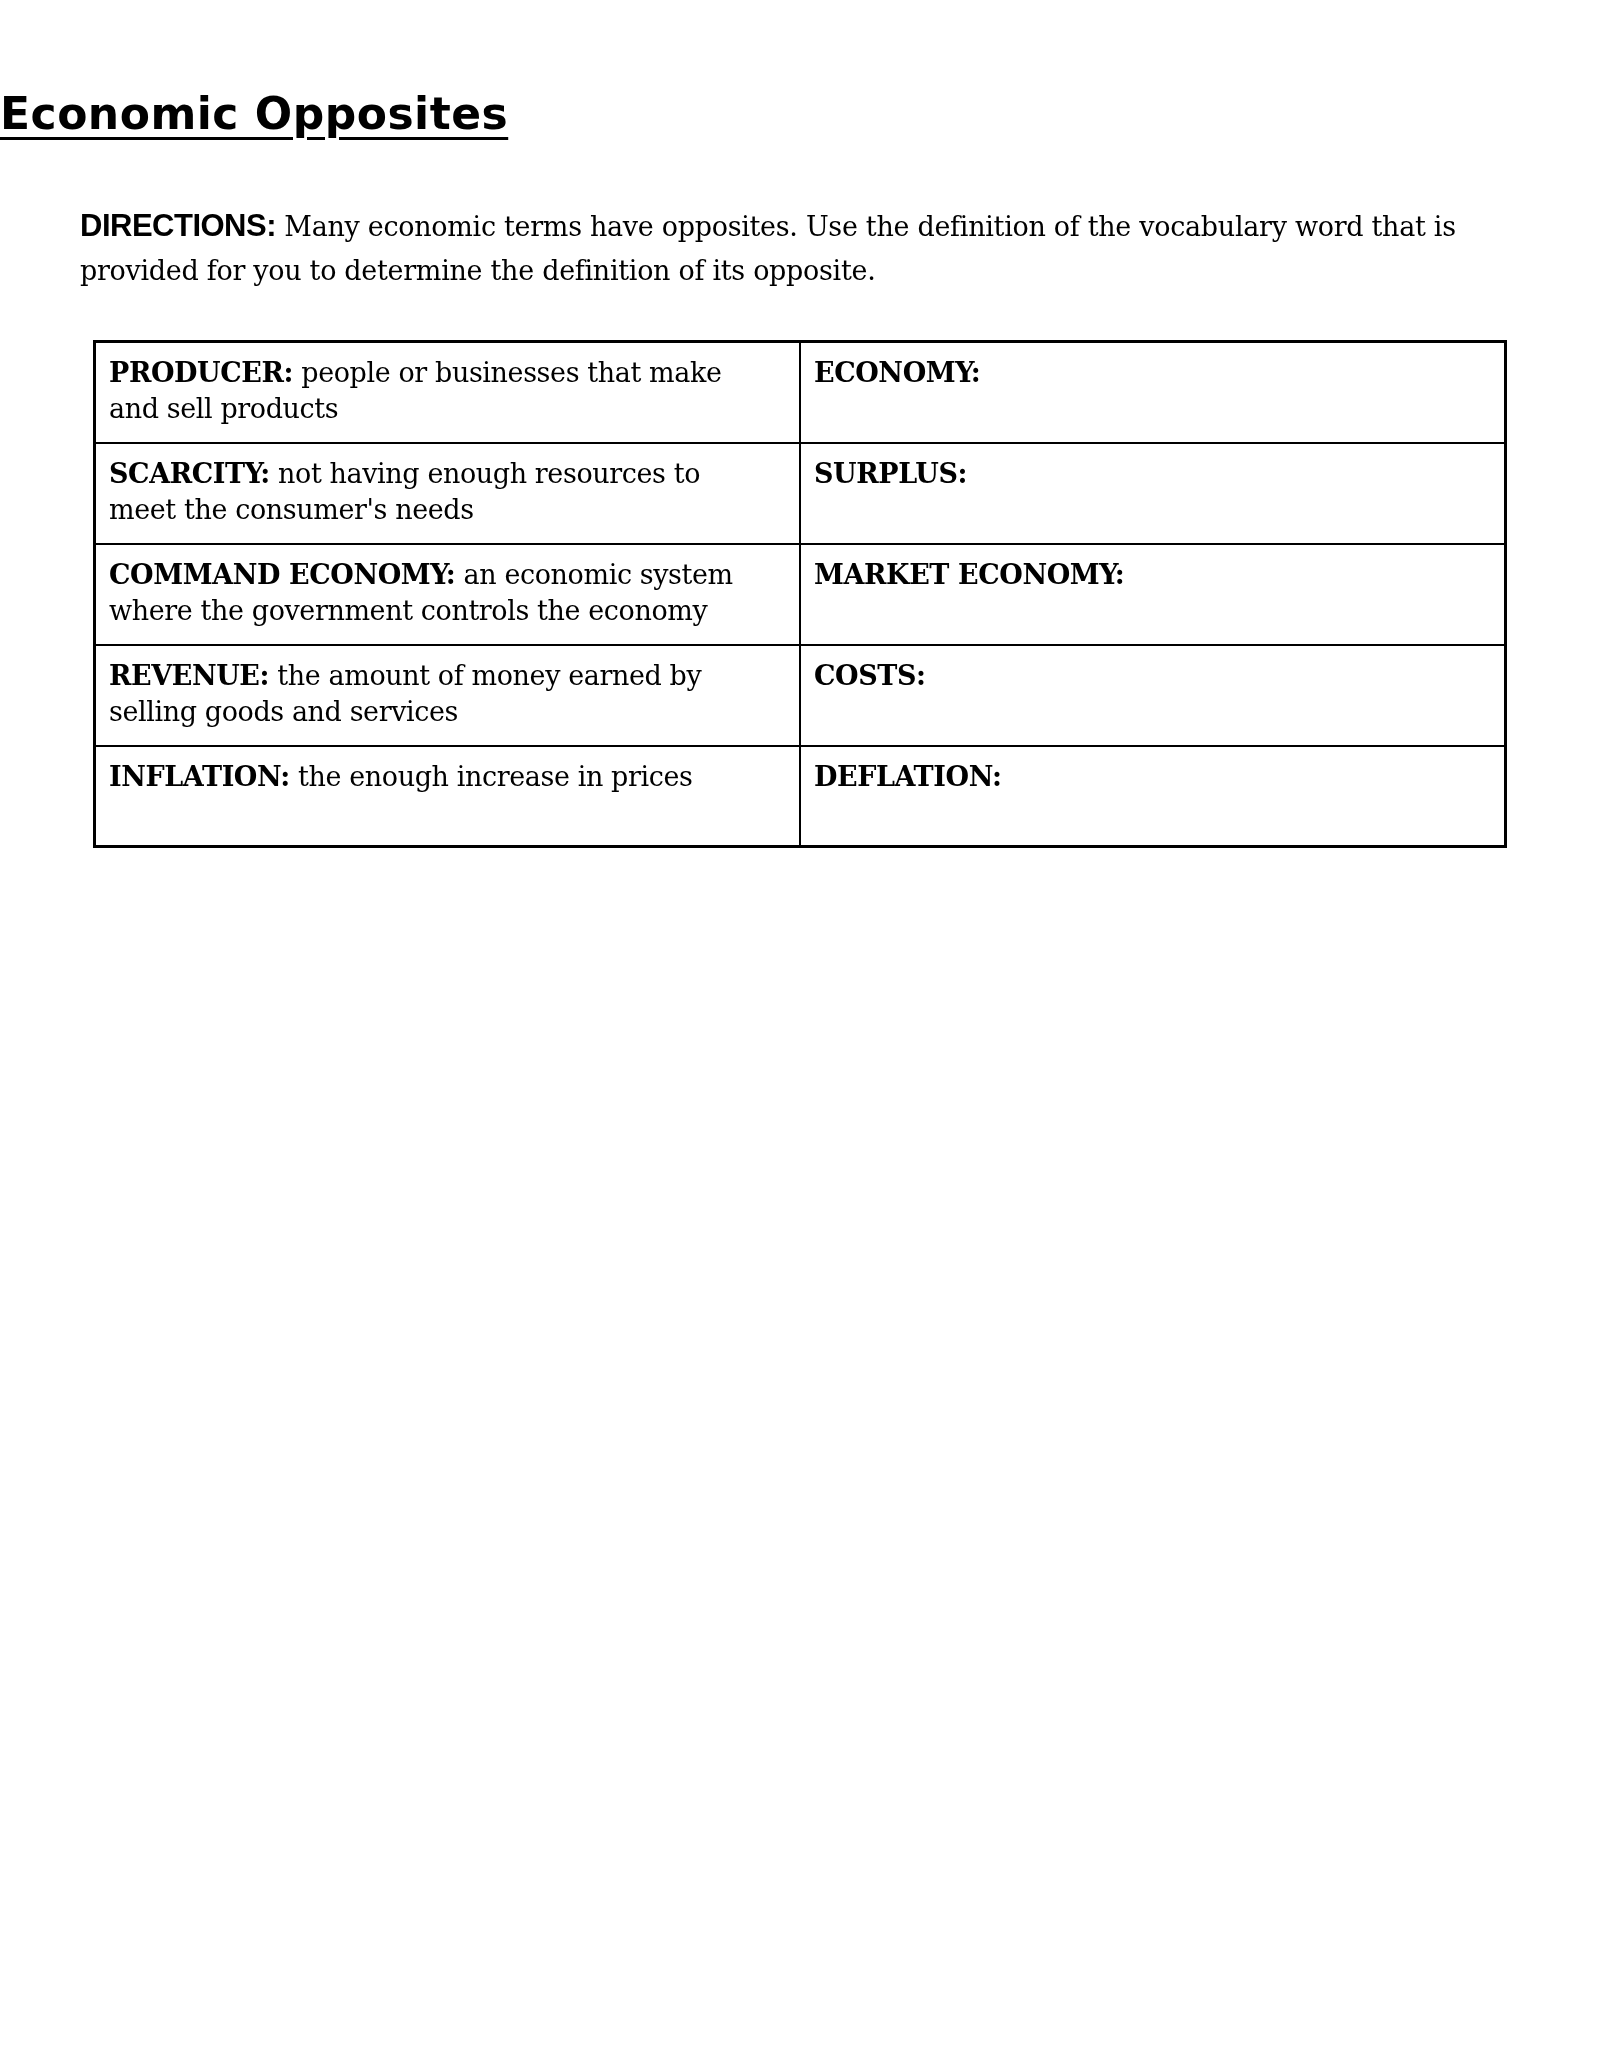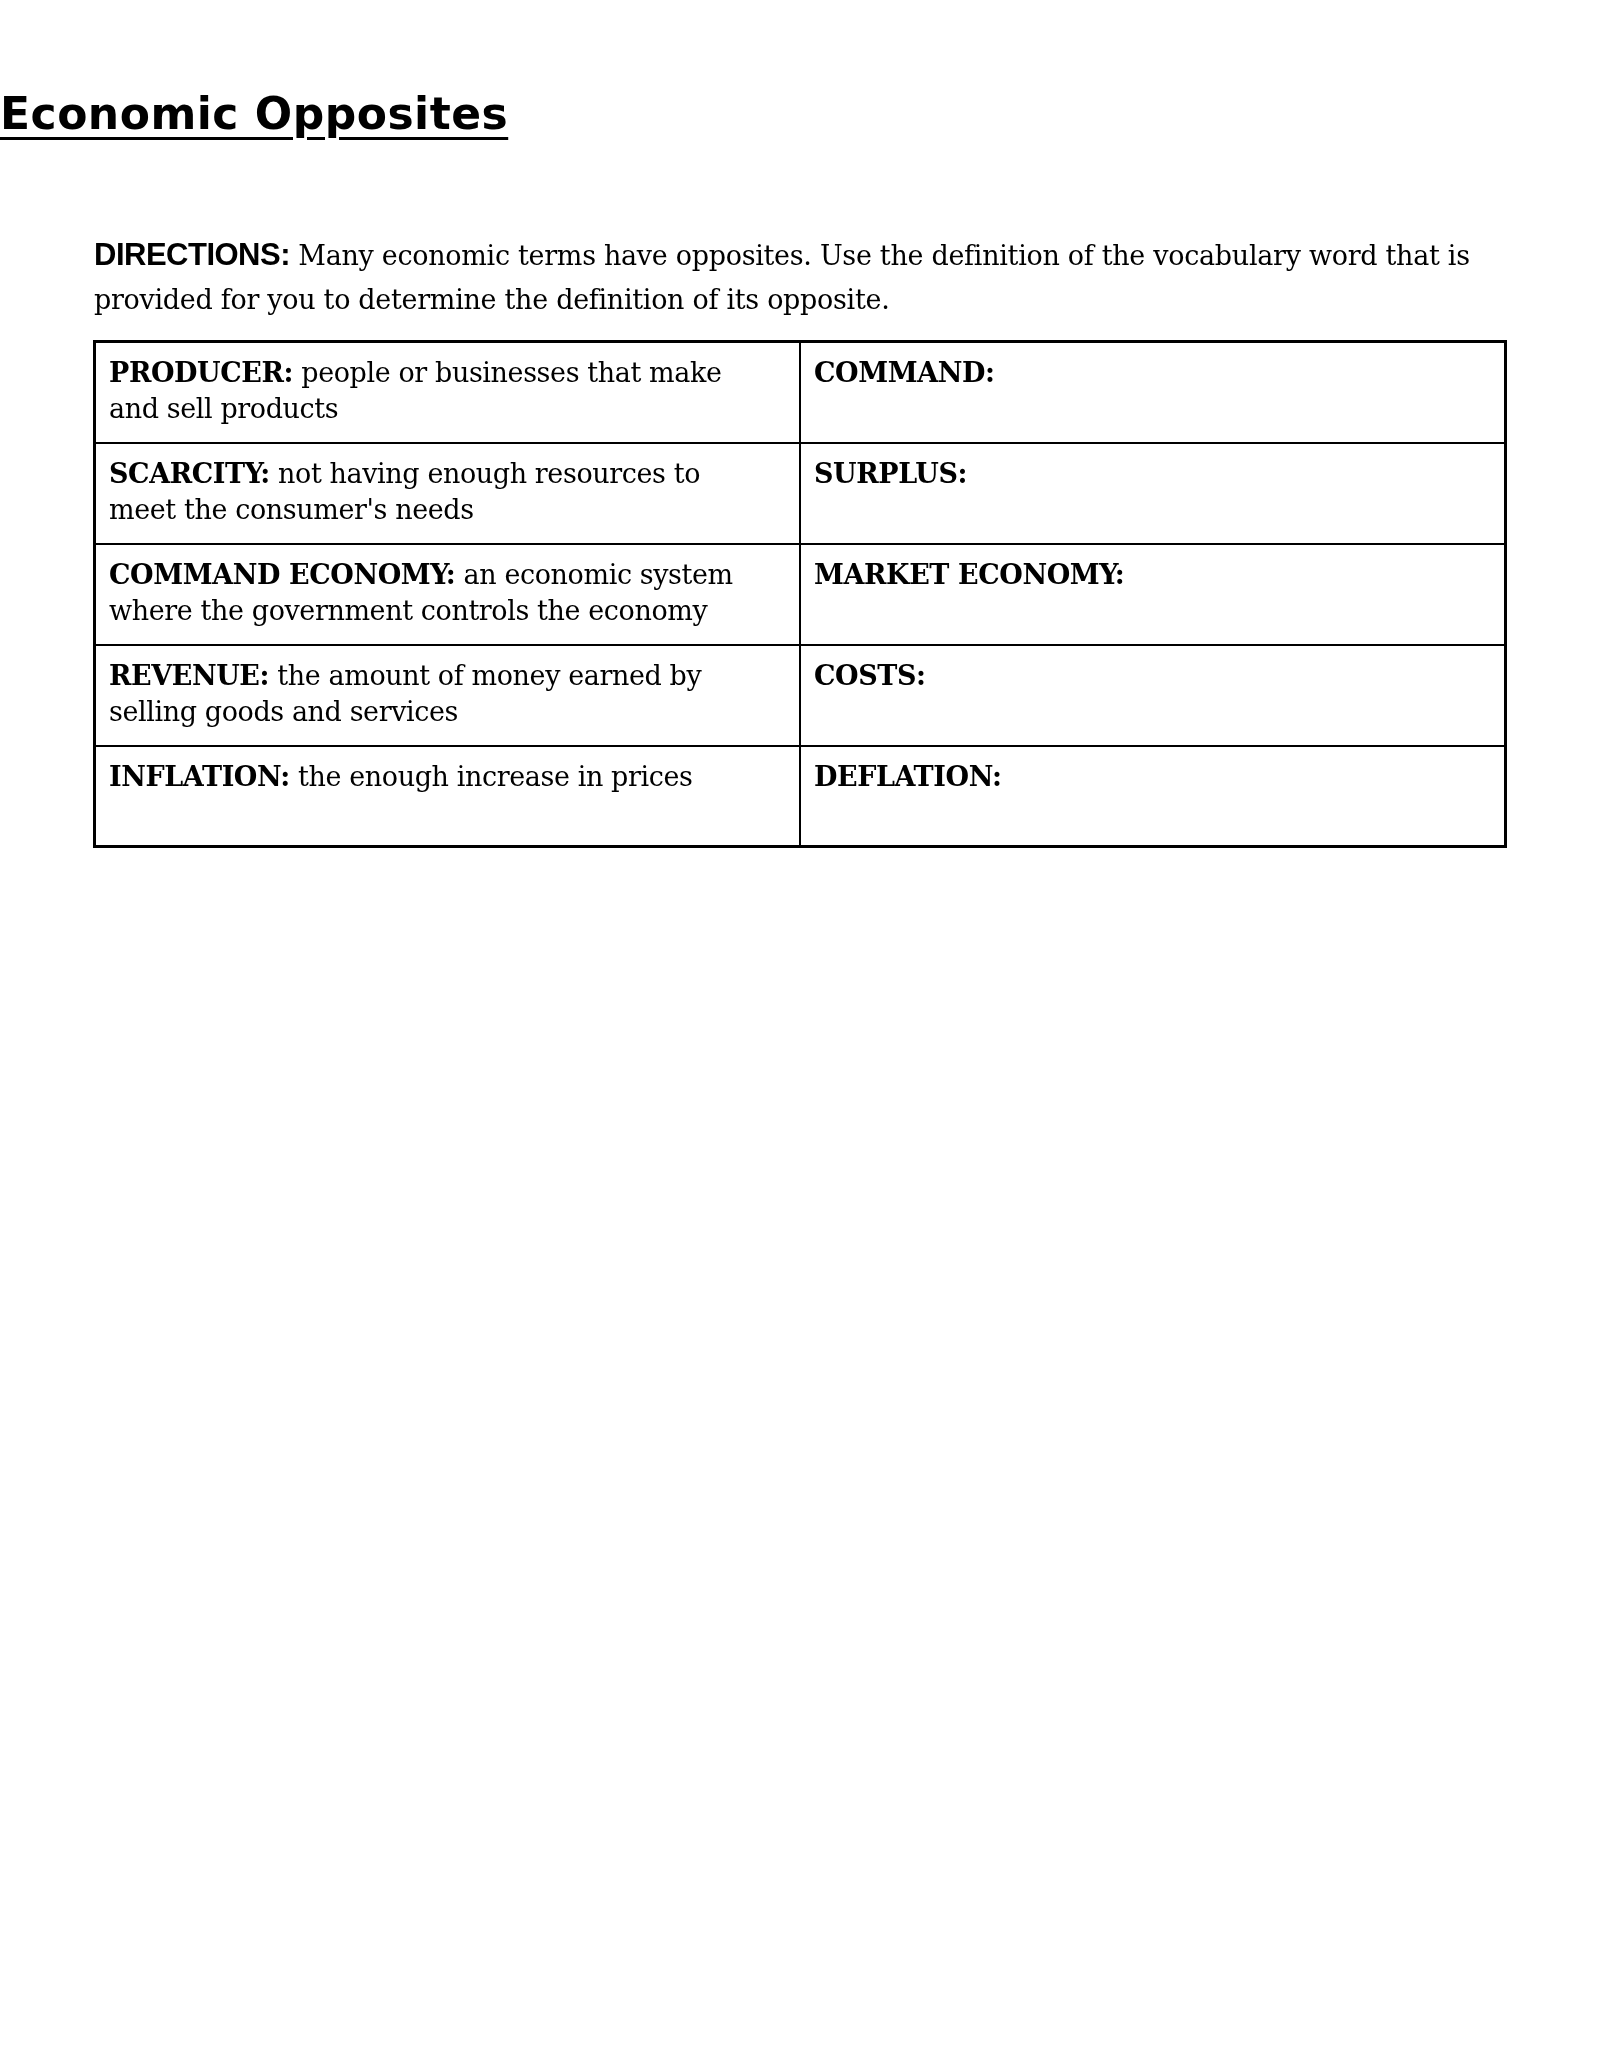--- a/index.html
+++ b/index.html
@@ -32,28 +32,27 @@
       letter-spacing: 0.5px;
       line-height: 1;
     }
     .title span {
       text-decoration: underline;
       text-decoration-thickness: 3px;
       text-underline-offset: 8px;
     }
     .directions {
       position: absolute;
-      left: 94px;
+      left: 80px;
       top: 204px;
       width: 1420px;
       font-family: "DejaVu Serif", serif;
       font-size: 27px;
       line-height: 44px;
       letter-spacing: -0.3px;
-      margin-top: 29px;
     }
     .directions .lead {
       font-family: "Liberation Sans", sans-serif;
       font-weight: bold;
       font-size: 31px;
       letter-spacing: -0.5px;
     }
     table.vocab {
       position: absolute;
       left: 93px;
@@ -87,21 +86,21 @@
   </div>
 
   <div class="directions">
     <span class="lead">DIRECTIONS:</span><span> Many economic terms have opposites. Use the definition of the vocabulary word that is provided for you to determine the definition of its opposite.</span>
   </div>
 
   <table class="vocab">
     <tbody>
       <tr>
         <td class="left"><span class="term">PRODUCER:</span><span> people or businesses that make and sell products</span></td>
-        <td class="right"><span class="term">COMMAND:</span> <span></span></td>
+        <td class="right"><span class="term">ECONOMY:</span> <span></span></td>
       </tr>
       <tr>
         <td class="left"><span class="term">SCARCITY:</span><span> not having enough resources to meet the consumer's needs</span></td>
         <td class="right"><span class="term">SURPLUS:</span> <span></span></td>
       </tr>
       <tr>
         <td class="left"><span class="term">COMMAND ECONOMY:</span><span> an economic system where the government controls the economy</span></td>
         <td class="right"><span class="term">MARKET ECONOMY:</span> <span></span></td>
       </tr>
       <tr>

